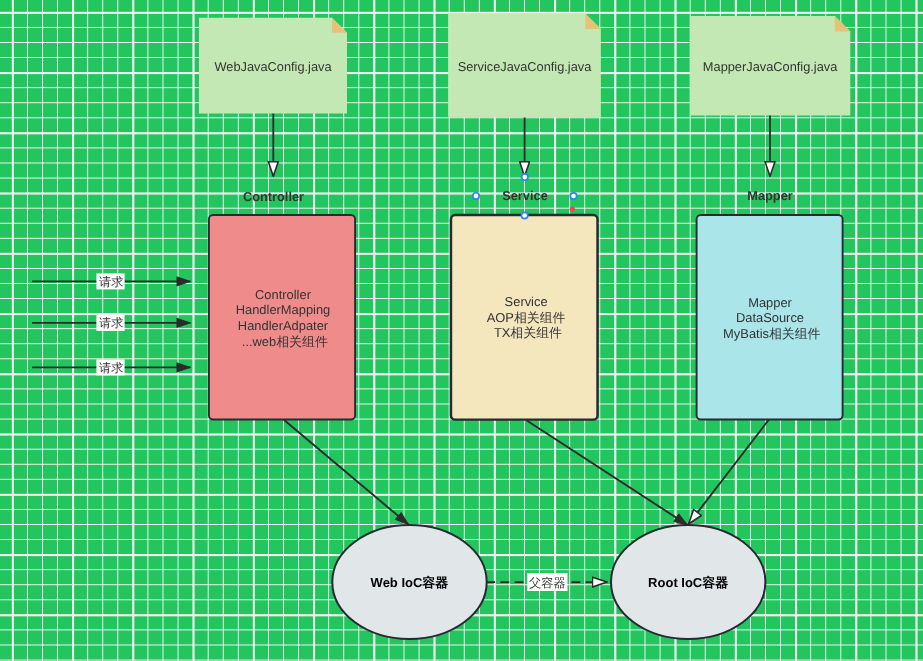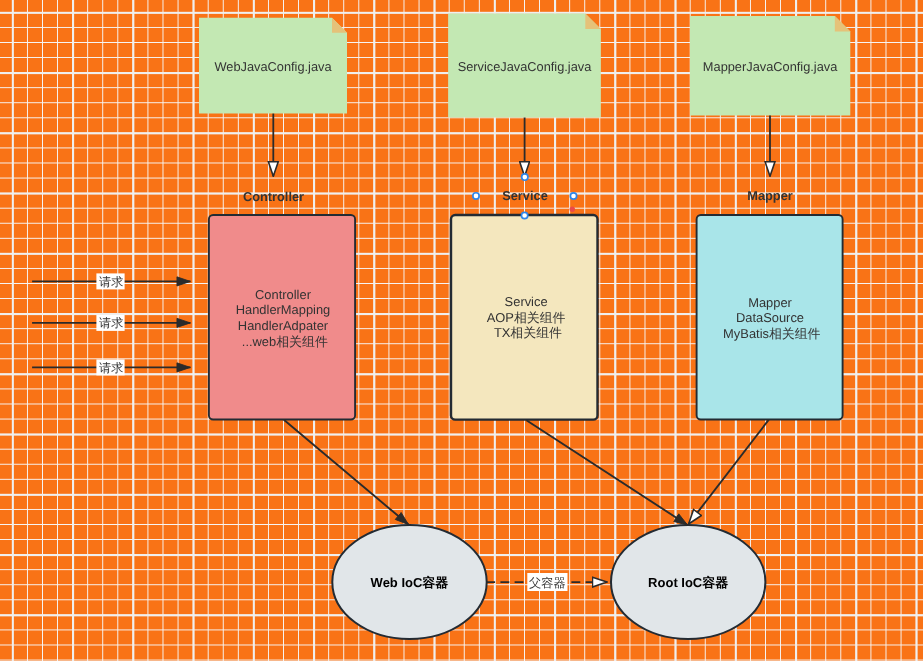--- a/index.html
+++ b/index.html
@@ -1,21 +1,21 @@
 <!DOCTYPE html>
 <html><head>
 <meta charset="utf-8">
 <title>Spring IoC container architecture</title>
 <style>
   html,body{margin:0;padding:0;background:#ffffff;}
   body{width:923px;height:661px;overflow:hidden;
        font-family:"Liberation Sans",sans-serif;
        -webkit-font-smoothing:antialiased;
        text-rendering:geometricPrecision;}
-  #canvas{position:relative;width:923px;height:661px;overflow:hidden;background:#f97316;}
+  #canvas{position:relative;width:923px;height:661px;overflow:hidden;background:#22c55e;}
   #grid{position:absolute;left:0;top:0;width:923px;height:661px;
     background-image:
       linear-gradient(to right, #efefef 2px, transparent 2px),
       linear-gradient(to bottom, #efefef 2px, transparent 2px),
       linear-gradient(to right, #f6f6f6 1.2px, transparent 1.2px),
       linear-gradient(to bottom, #f6f6f6 1.2px, transparent 1.2px);
     background-size:60.26px 60.26px,60.26px 60.26px,15.065px 15.065px,15.065px 15.065px;
     background-position:11.9px 11.9px,11.9px 11.9px,11.9px 11.9px,11.9px 11.9px;
   }
   svg#vec{position:absolute;left:0;top:0;width:923px;height:661px;display:block;

